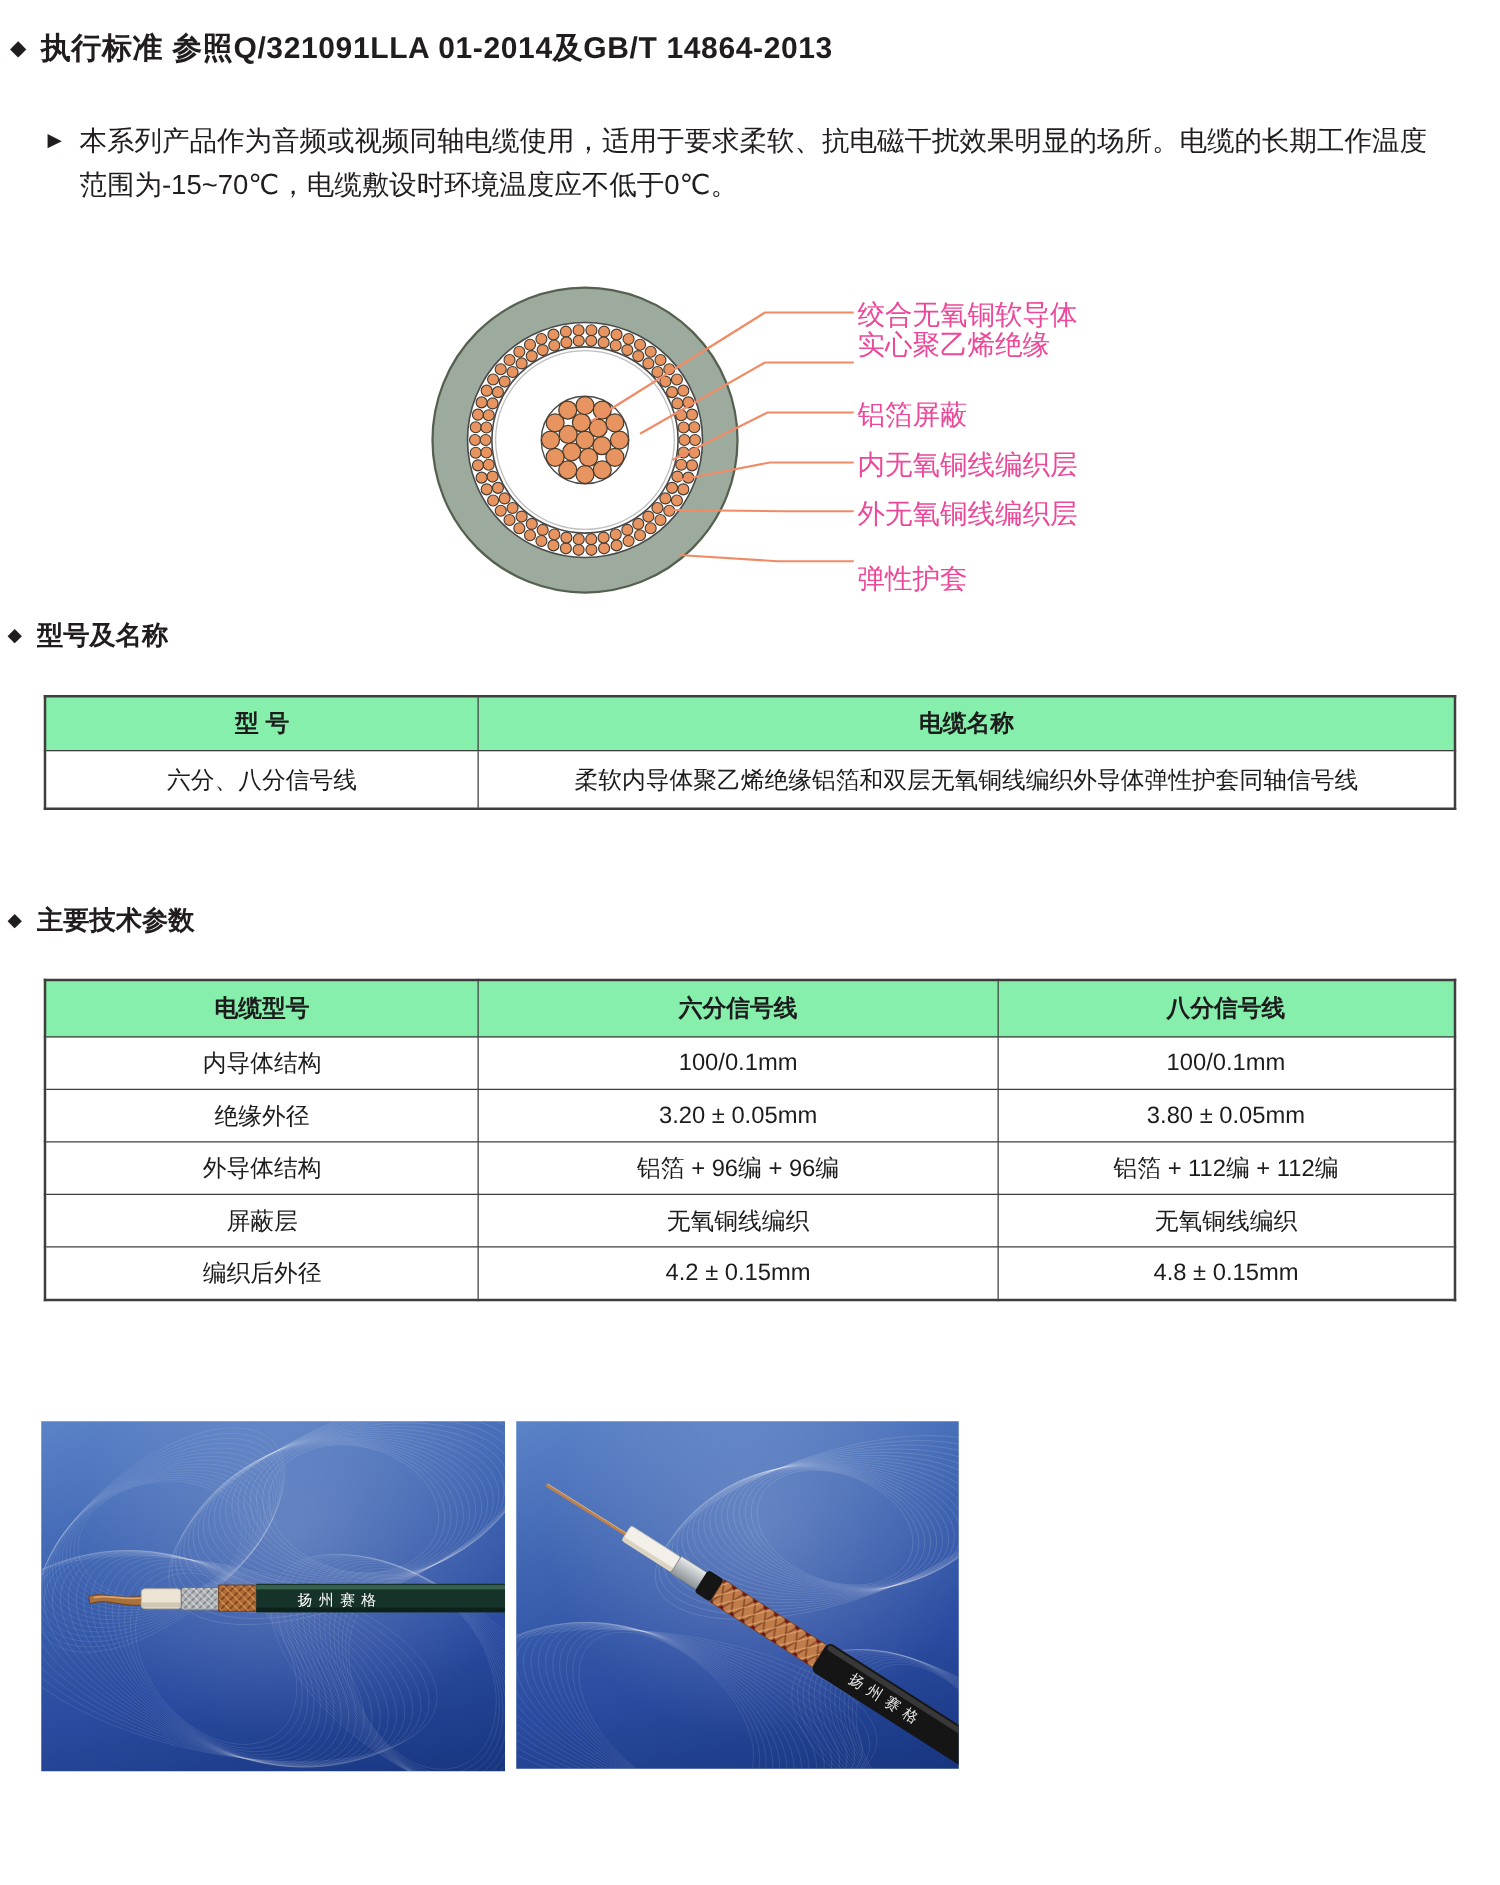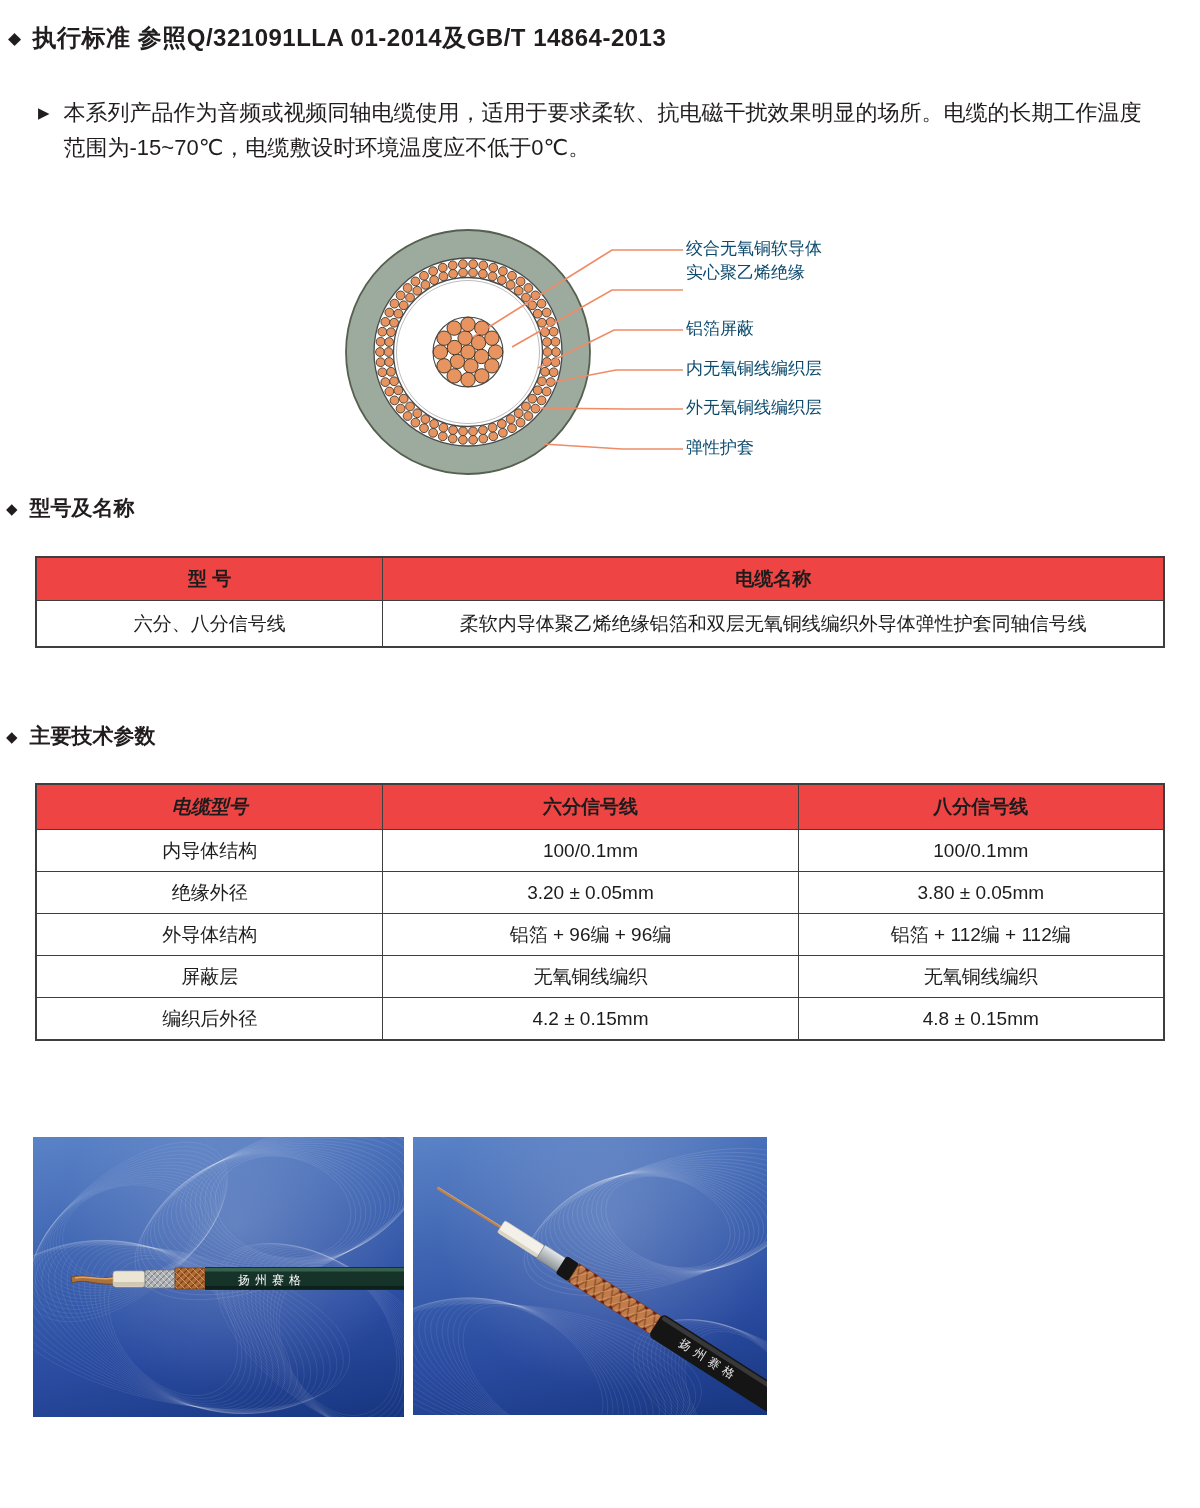--- a/index.html
+++ b/index.html
@@ -18,36 +18,36 @@
 
   
   .intro{position:absolute;top:95px;left:38px;width:1105px;display:flex;gap:14px;}
   .intro .tri{font-size:15px;line-height:35px;flex:0 0 auto;}
   .intro p{margin:0;font-size:22px;line-height:35px;}
 
   
   .diagram{position:absolute;top:212px;left:0;width:1200px;height:292px;}
   .diagram svg{position:absolute;top:0;left:0;}
   .dgm-label{position:absolute;left:686px;white-space:nowrap;
-      font-family:Liberation Serif, serif;font-size:17px;color:#0c4a6e;}
+      font-family:Liberation Serif, serif;font-size:22px;color:#ec4899;}
 
   
   table{position:absolute;left:35px;width:1130px;border-collapse:collapse;table-layout:fixed;
         font-size:19px;color:#1c1c1c;}
   th,td{border:1.5px solid #3e3e3e;text-align:center;vertical-align:middle;padding:0 8px;}
   table{border:2.5px solid #3e3e3e;}
-  th{background:#ef4444;font-weight:bold;}
+  th{background:#86efac;font-weight:bold;}
   #model-table{top:556px;}
   #model-table th{height:42px;}
   #model-table td{height:45px;}
   #model-table .c1{width:29.2%;}
   #params-table{top:783px;}
   #params-table th{height:44px;}
   #params-table td{height:41px;}
-  #params-table .c1{width:29.2%;font-style:italic;}
+  #params-table .c1{width:29.2%;}
   #params-table .c2{width:35.3%;}
 
   
   .photo{position:absolute;top:1137px;overflow:hidden;
      background:
        radial-gradient(ellipse at 55% 32%, rgba(255,255,255,0.20), rgba(255,255,255,0) 62%),
        linear-gradient(168deg,#5b83c7 0%,#3c62b0 38%,#2a4ba0 68%,#17357f 100%);}
   #photo-left{left:33px;width:371px;height:280px;}
   #photo-right{left:413px;width:354px;height:278px;}
   .photo svg{position:absolute;top:0;left:0;}
@@ -211,21 +211,21 @@
         <polyline points="543,172 616,158 683,158"></polyline>
         <polyline points="538,196 625,197 683,197"></polyline>
         <polyline points="543,232 622,237 683,237"></polyline>
       </g>
     </svg>
     <div class="dgm-label" style="top:25px">绞合无氧铜软导体</div>
     <div class="dgm-label" style="top:49px">实心聚乙烯绝缘</div>
     <div class="dgm-label" style="top:105px">铝箔屏蔽</div>
     <div class="dgm-label" style="top:145px">内无氧铜线编织层</div>
     <div class="dgm-label" style="top:184px">外无氧铜线编织层</div>
-    <div class="dgm-label" style="top:224px">弹性护套</div>
+    <div class="dgm-label" style="top:236px">弹性护套</div>
   </div>
 
   <div class="sec-heading" id="model-heading">
     <span class="diamond">◆</span>
     <span>型号及名称</span>
   </div>
   <table id="model-table">
     <thead>
       <tr>
         <th class="c1">型  号</th>

